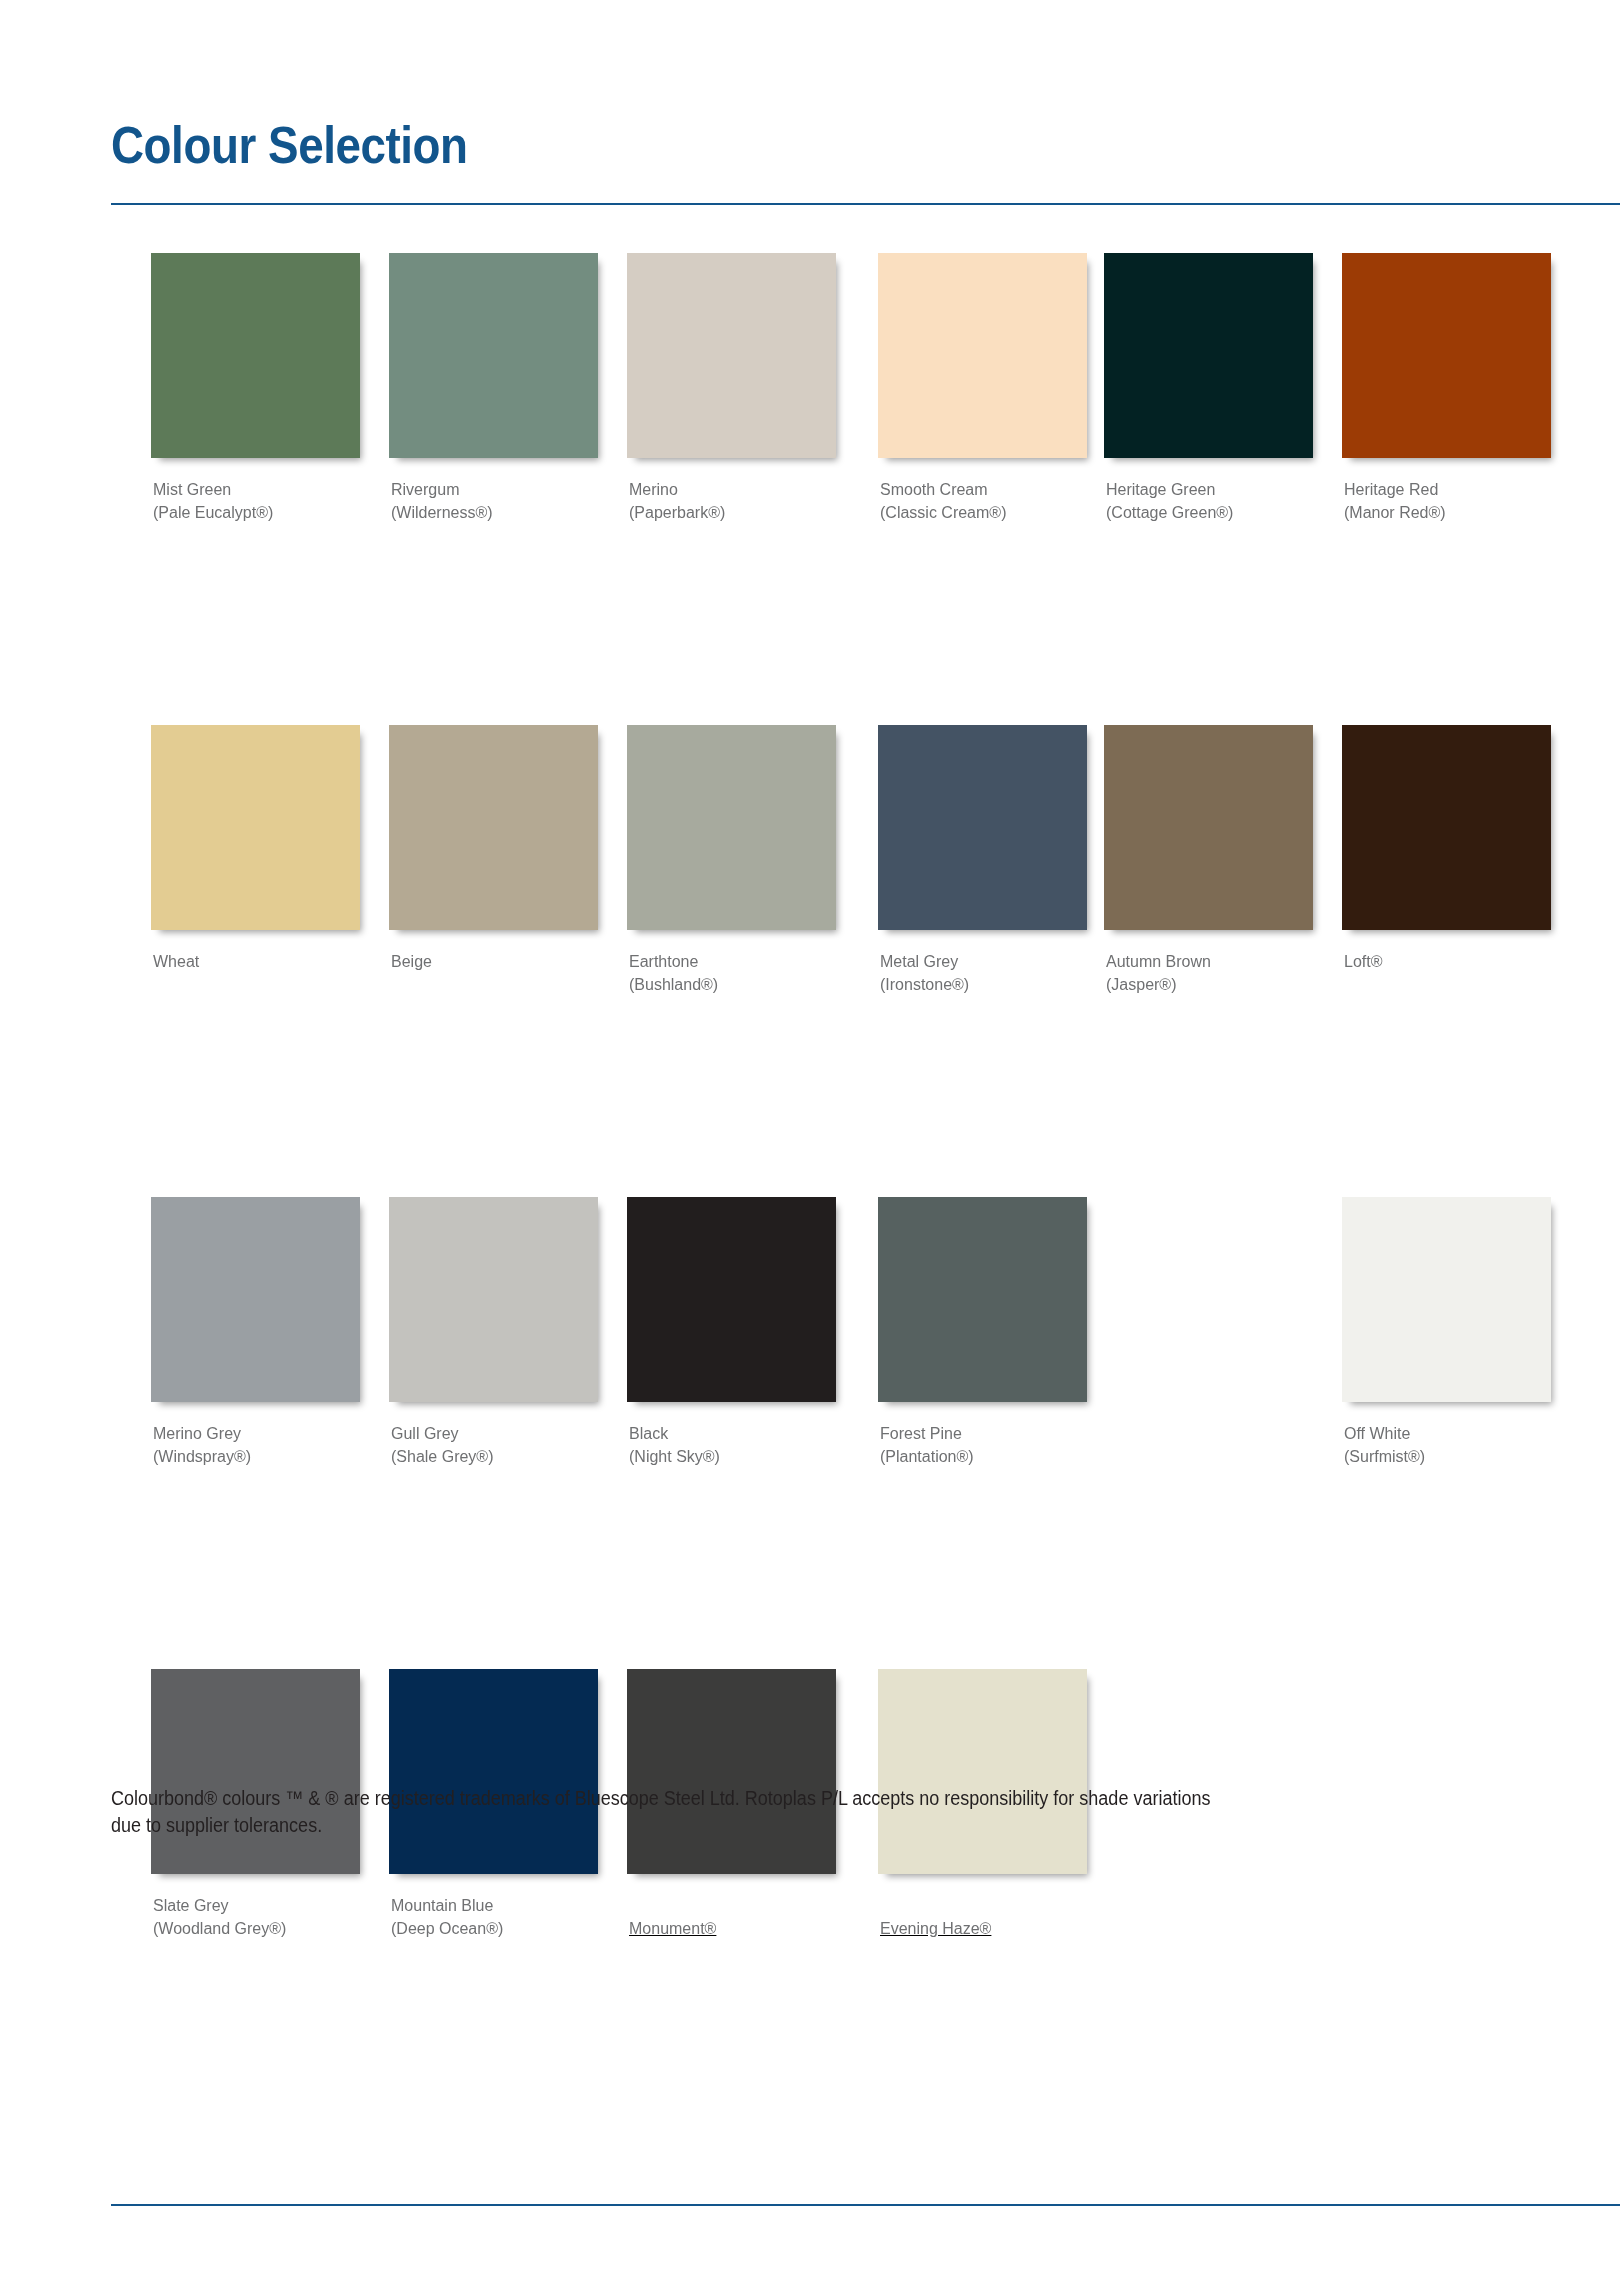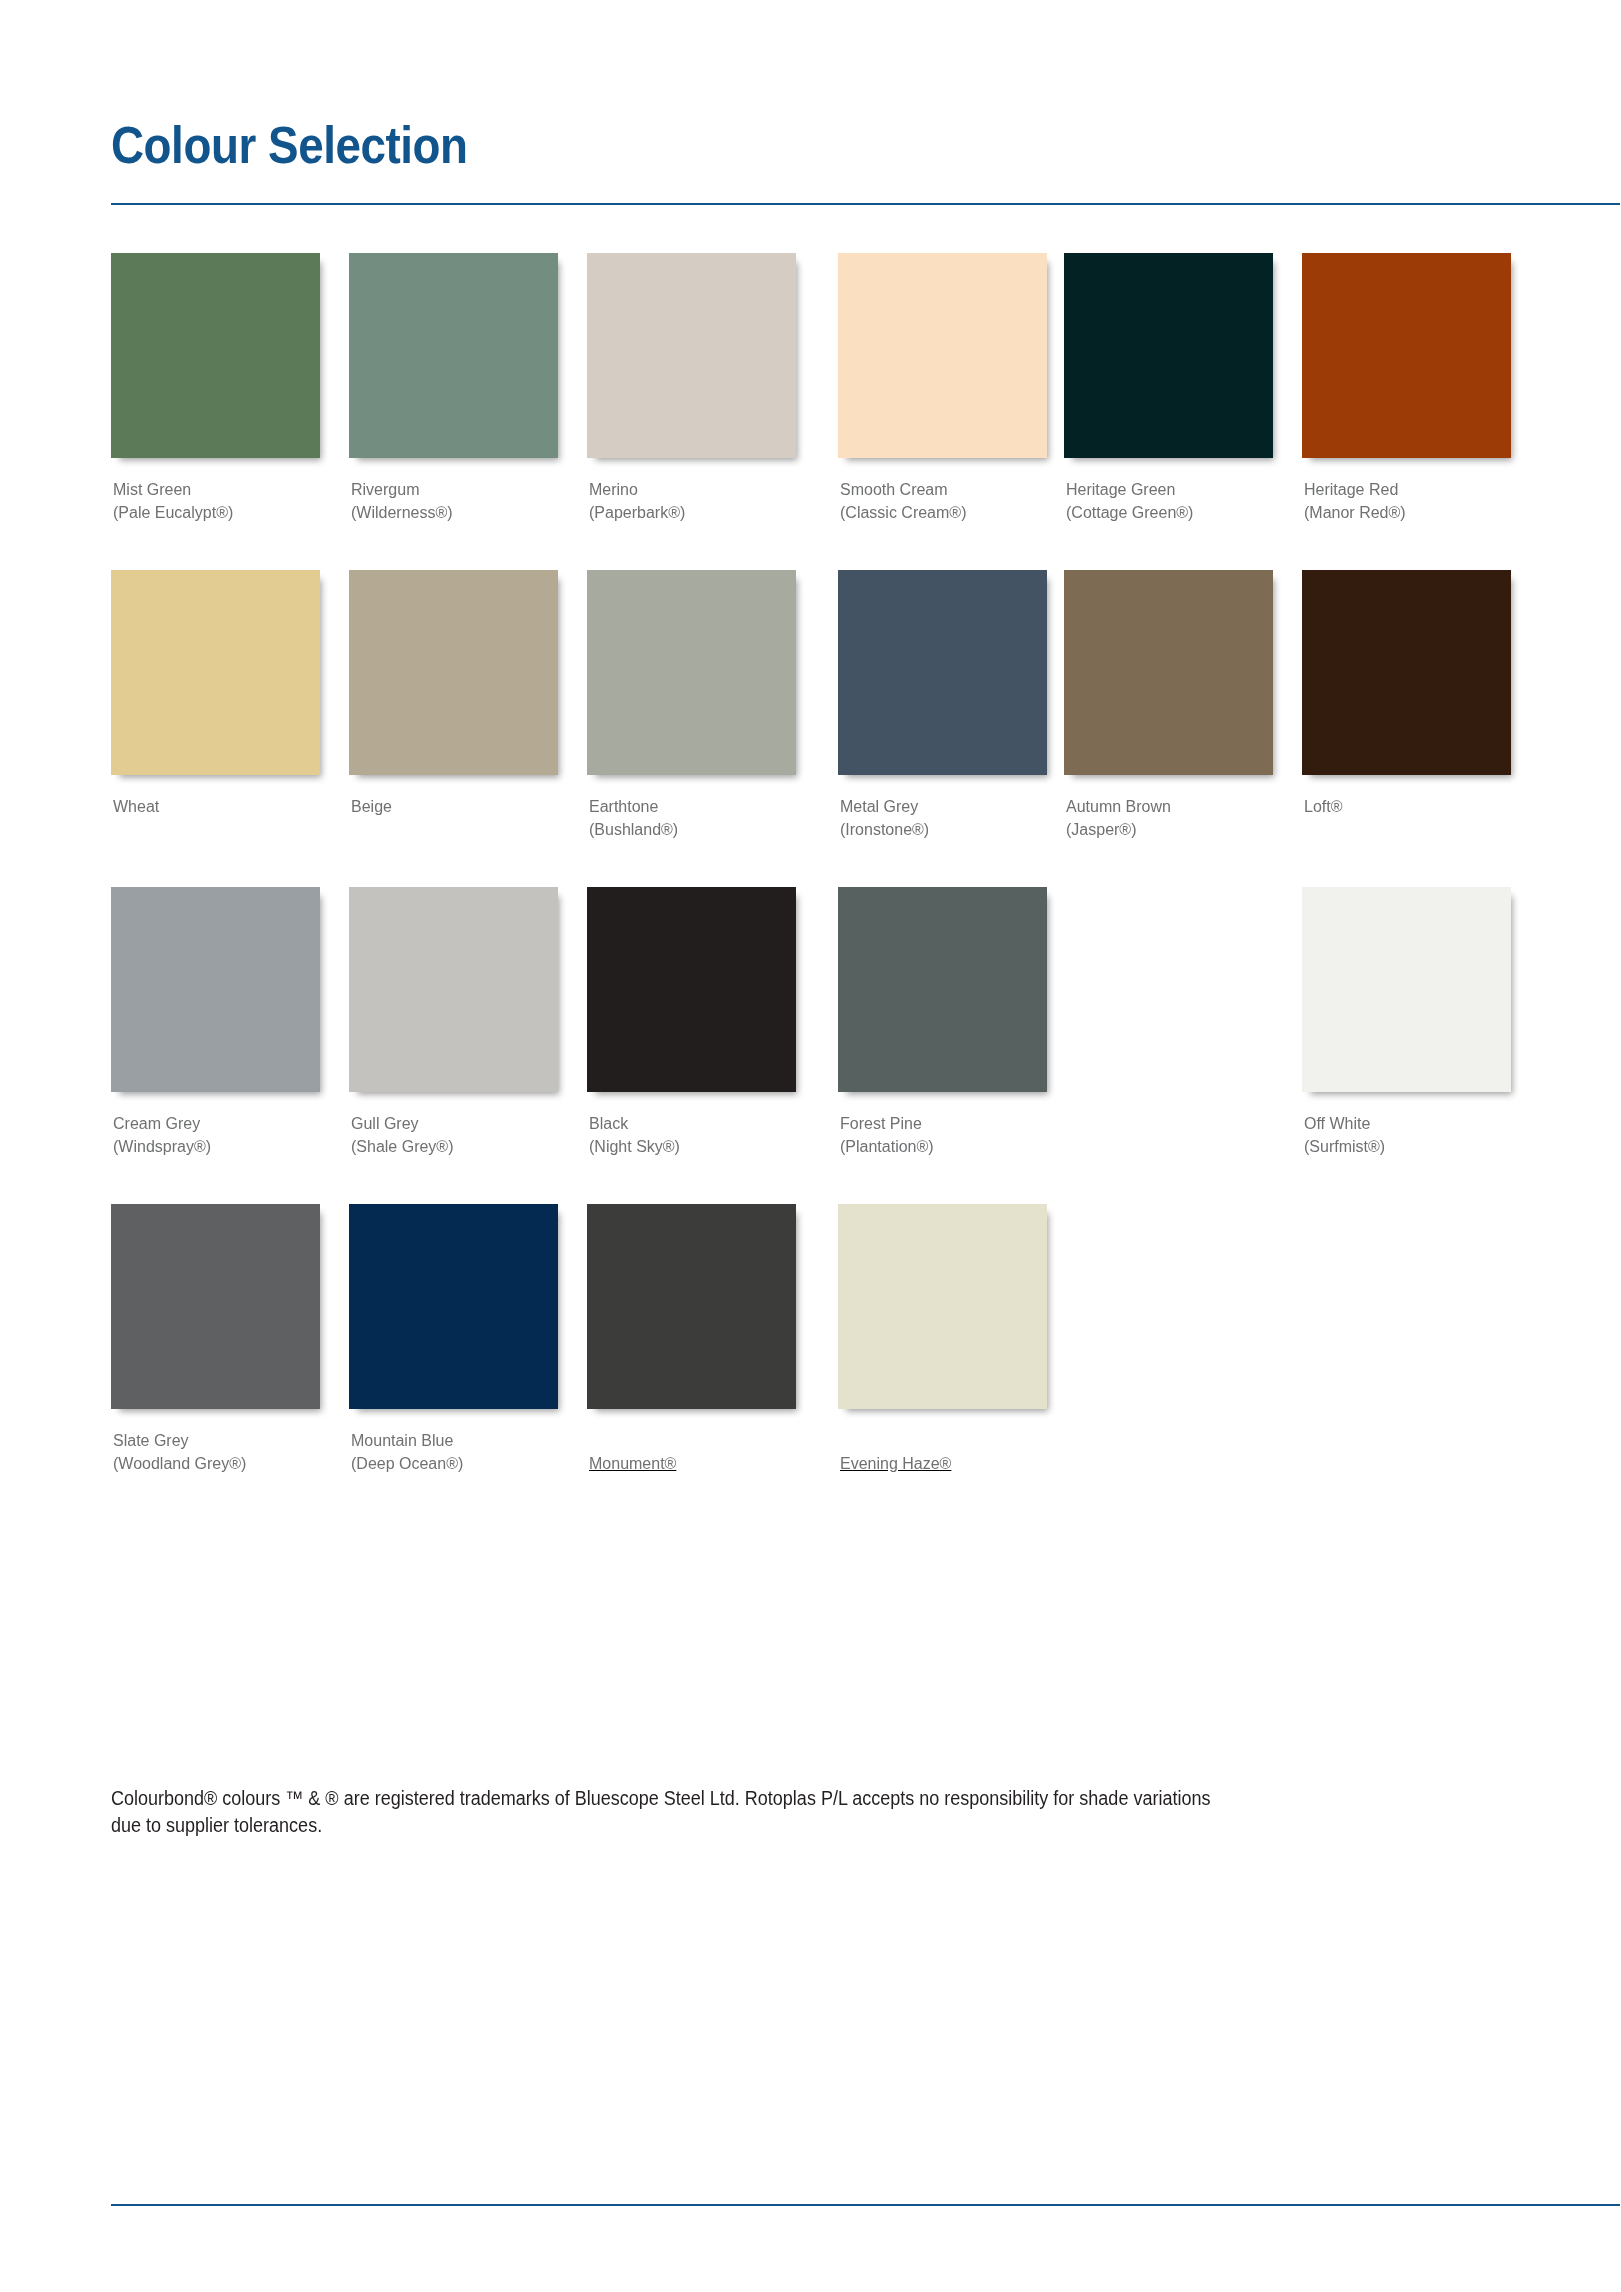--- a/index.html
+++ b/index.html
@@ -53,21 +53,22 @@
 
   
   .grid {
     position: absolute;
     left: 111px;
     top: 237px;
     width: 1431px;
   }
   .swatch-row {
     position: relative;
-    height: 317px;
+    height: 472px;
+    margin-left: 40px;
   }
   .swatch-cell {
     position: absolute;
     top: 0;
     width: 211px;
   }
   .swatch-chip {
     width: 209px;
     height: 205px;
     box-shadow: 4.9px 5.9px 6.9px -2.9px rgba(0,0,0,0.38);
@@ -215,21 +216,21 @@
           <div class="swatch-labels">
             <div class="swatch-name">Autumn Brown</div>
             <div class="swatch-alt">(Jasper®)</div>
           </div>
         </div>
       </div>
       <div class="swatch-row">
         <div class="swatch-cell col-0">
           <div class="swatch-chip" style="background: rgb(154, 159, 163);"></div>
           <div class="swatch-labels">
-            <div class="swatch-name">Cream Grey</div>
+            <div class="swatch-name">Merino Grey</div>
             <div class="swatch-alt">(Windspray®)</div>
           </div>
         </div>
         <div class="swatch-cell col-1">
           <div class="swatch-chip" style="background: rgb(195, 194, 190);"></div>
           <div class="swatch-labels">
             <div class="swatch-name">Gull Grey</div>
             <div class="swatch-alt">(Shale Grey®)</div>
           </div>
         </div>

